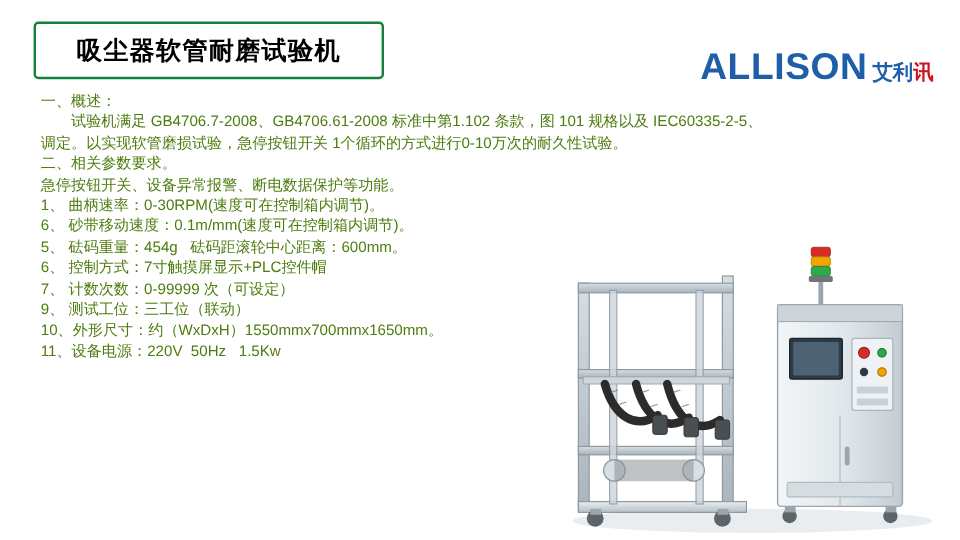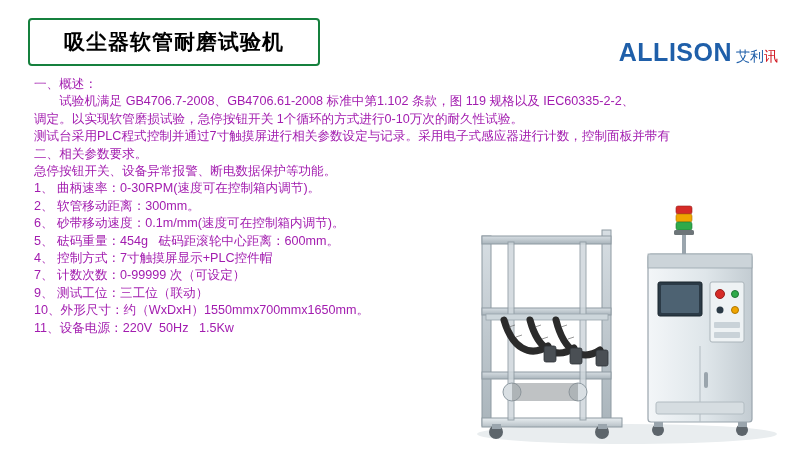--- a/index.html
+++ b/index.html
@@ -45,42 +45,42 @@
   
   .logo {
     position: absolute;
     right: 22px;
     top: 38px;
     display: flex;
     align-items: baseline;
     gap: 4px;
   }
   .logo-main {
-    font-size: 25px;
+    font-size: 31px;
     font-weight: bold;
     color: #1f5fa9;
     letter-spacing: 0.5px;
   }
   .logo-cn {
-    font-size: 14px;
-    font-weight: normal;
+    font-size: 17px;
+    font-weight: bold;
     color: #1f5fa9;
   }
   .logo-cn .accent {
     color: #d0141e;
   }
   
   .body-text {
     position: absolute;
     left: 34px;
     top: 76px;
     width: 735px;
     font-size: 12.6px;
     line-height: 17.4px;
-    color: #a21caf;
+    color: #4d7c0f;
   }
   .body-text p {
     margin: 0;
     white-space: pre-wrap;
   }
   .indent {
     text-indent: 2em;
   }
   .sec-head {
     margin-top: 0;
@@ -107,30 +107,28 @@
     <span class="title-text">吸尘器软管耐磨试验机</span>
   </div>
 
   <div class="logo">
     <span class="logo-main">ALLISON</span>
     <span class="logo-cn"><span>艾利</span><span class="accent">讯</span></span>
   </div>
 
   <div class="body-text">
     <p class="sec-head">一、概述：</p>
-    <p class="indent">试验机满足 GB4706.7-2008、GB4706.61-2008 标准中第1.102 条款，图 119 规格以及 IEC60335-2-2、</p>
+    <p class="indent">试验机满足 GB4706.7-2008、GB4706.61-2008 标准中第1.102 条款，图 101 规格以及 IEC60335-2-5、</p>
     <p>调定。以实现软管磨损试验，急停按钮开关 1个循环的方式进行0-10万次的耐久性试验。</p>
-    <p>测试台采用PLC程式控制并通过7寸触摸屏进行相关参数设定与记录。采用电子式感应器进行计数，控制面板并带有</p>
     <p>二、相关参数要求。</p>
     <p>急停按钮开关、设备异常报警、断电数据保护等功能。</p>
     <p>1、 曲柄速率：0-30RPM(速度可在控制箱内调节)。</p>
-    <p>2、 软管移动距离：300mm。</p>
     <p>6、 砂带移动速度：0.1m/mm(速度可在控制箱内调节)。</p>
     <p>5、 砝码重量：454g   砝码距滚轮中心距离：600mm。</p>
-    <p>4、 控制方式：7寸触摸屏显示+PLC控件帽</p>
+    <p>6、 控制方式：7寸触摸屏显示+PLC控件帽</p>
     <p>7、 计数次数：0-99999 次（可设定）</p>
     <p>9、 测试工位：三工位（联动）</p>
     <p>10、外形尺寸：约（WxDxH）1550mmx700mmx1650mm。</p>
     <p>11、设备电源：220V  50Hz   1.5Kw</p>
   </div>
 
   <div class="photo">
     <svg width="348" height="254" viewBox="0 0 348 254" xmlns="http://www.w3.org/2000/svg">
       <defs>
         <linearGradient id="cabGrad" x1="0" y1="0" x2="1" y2="0">

